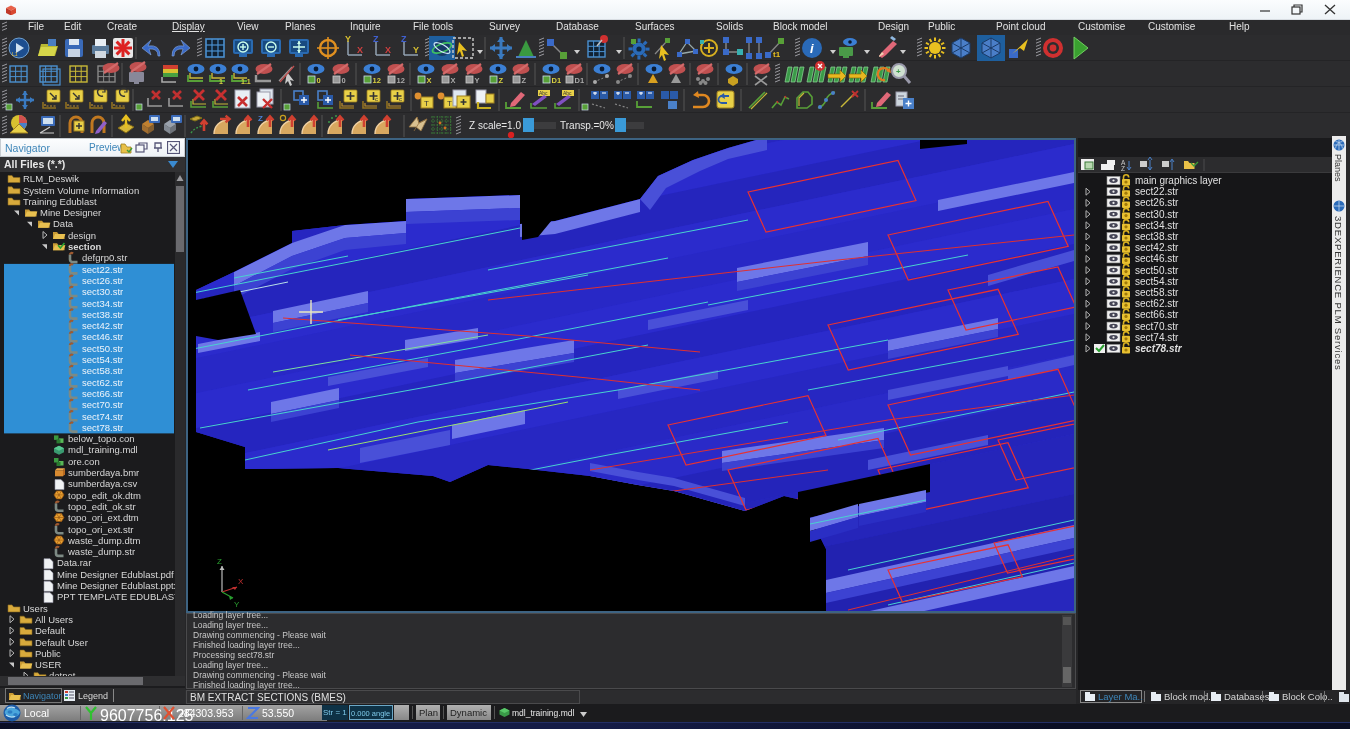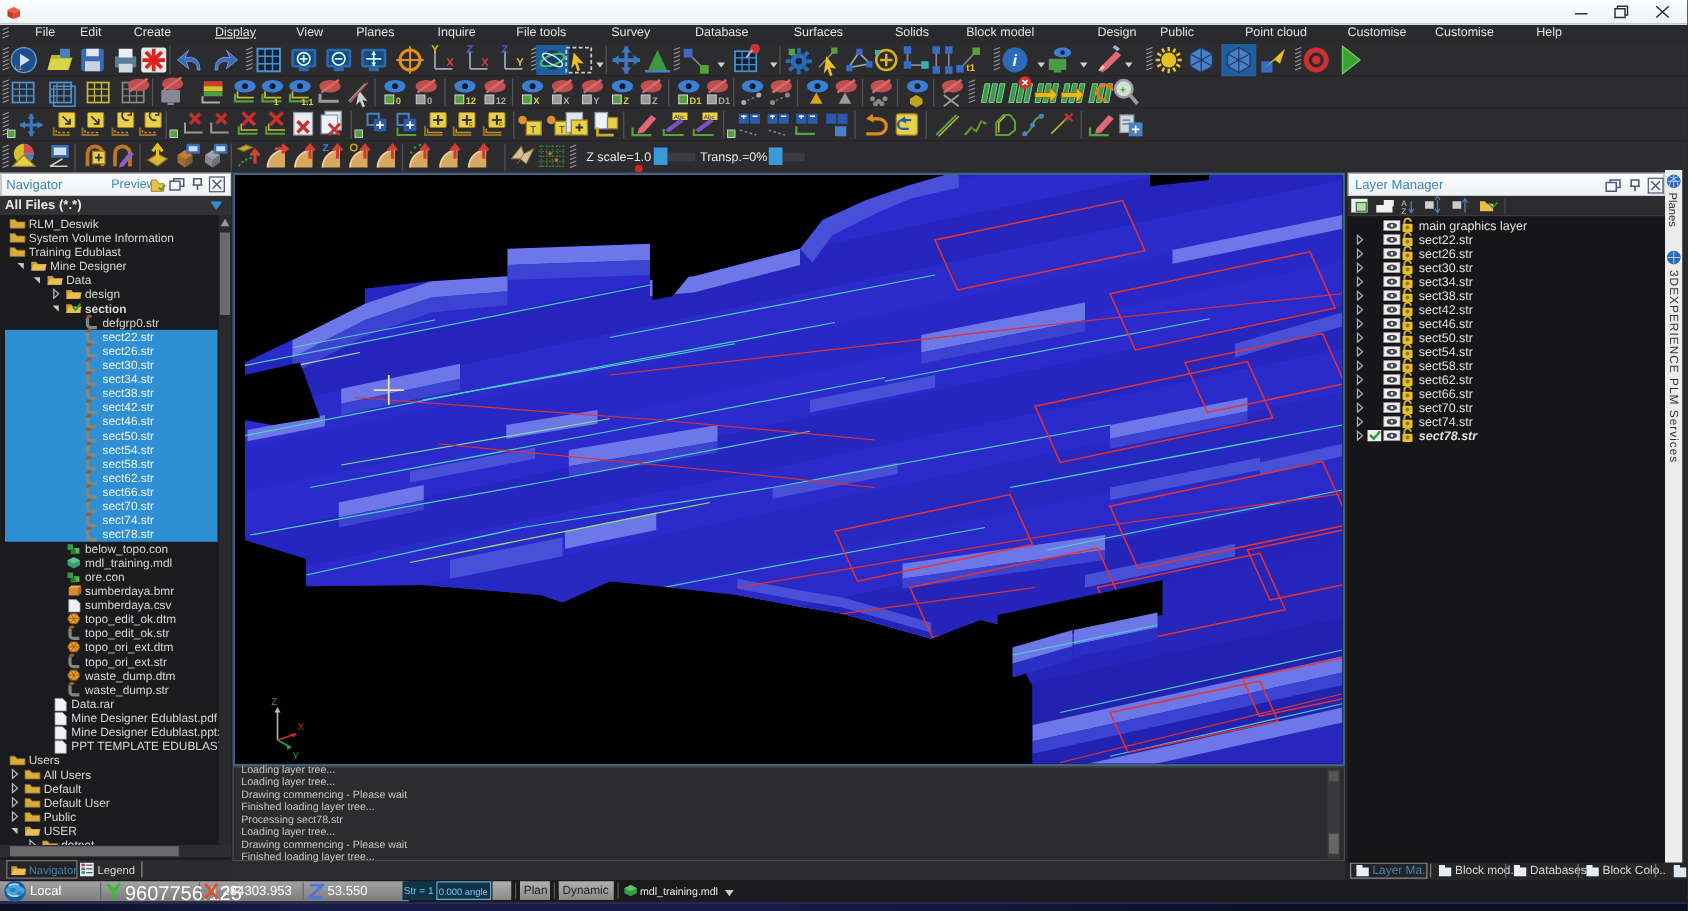--- a/index.html
+++ b/index.html
@@ -973,20 +973,23 @@
 <span class="abs" style="left:6px;top:26px;font-size:8.5px;color:#c8c8c8;">Finished loading layer tree...</span>
 <span class="abs" style="left:6px;top:36px;font-size:8.5px;color:#c8c8c8;">Processing sect78.str</span>
 <span class="abs" style="left:6px;top:46px;font-size:8.5px;color:#c8c8c8;">Loading layer tree...</span>
 <span class="abs" style="left:6px;top:56px;font-size:8.5px;color:#c8c8c8;">Drawing commencing - Please wait</span>
 <span class="abs" style="left:6px;top:66px;font-size:8.5px;color:#c8c8c8;">Finished loading layer tree...</span>
 <div class="abs" style="left:875px;top:1px;width:10px;height:72px;background:#3a3a3c;">
         <div class="abs" style="left:1px;top:2px;width:8px;height:8px;background:#555;"></div>
         <div class="abs" style="left:1px;top:52px;width:8px;height:16px;background:#666;"></div>
       </div>
 </div>
+<div class="abs" style="left:186px;top:690px;width:394px;height:14px;background:#2e2e30;border:1px solid #4a4a4c;">
+<span class="abs" style="left:3px;top:1px;font-size:10px;color:#e0e0e0;">BM EXTRACT SECTIONS (BMES)</span>
+    </div>
 <div class="abs" style="left:1076px;top:690px;width:274px;height:14px;background:#252527;">
 <div class="abs" style="left:4px;top:0;width:62px;height:13px;border:1px solid #888;background:#232325;"></div>
 <svg class="abs" style="left:9px;top:2px" width="11" height="10">
         <rect x="0" y="2" width="10" height="7" fill="#e8eef4"></rect>
         <rect x="0" y="0" width="5" height="3" fill="#e8eef4"></rect>
       </svg>
 <span class="abs" style="left:22px;top:1px;font-size:9.5px;color:#3d85b8;">Layer Ma...</span>
 <svg class="abs" style="left:75px;top:2px" width="11" height="10">
         <rect x="0" y="2" width="10" height="7" fill="#e8eef4"></rect>
         <rect x="0" y="0" width="5" height="3" fill="#e8eef4"></rect>
@@ -1005,34 +1008,20 @@
 <div class="abs" style="left:68px;top:1px;width:1px;height:11px;background:#777;"></div>
 <div class="abs" style="left:128px;top:1px;width:1px;height:11px;background:#777;"></div>
 <div class="abs" style="left:186px;top:1px;width:1px;height:11px;background:#777;"></div>
 <div class="abs" style="left:248px;top:1px;width:1px;height:11px;background:#777;"></div>
 <svg class="abs" style="left:262px;top:1px" width="12" height="11">
         <rect x="1" y="3" width="10" height="8" fill="#dfe6ec"></rect>
         <rect x="1" y="1" width="5" height="3" fill="#dfe6ec"></rect>
       </svg>
 </div>
 <div class="abs" style="left:1078px;top:138px;width:254px;height:552px;background:#1a1a1c;">
-<div class="abs" style="left:0;top:0;width:254px;height:19px;background:linear-gradient(#fcfdfe,#eef2f6);border:1px solid #c8cdd2;">
-<span class="abs" style="left:5px;top:3px;font-size:10.5px;color:#3d85b8;">Layer Manager</span>
-<svg class="abs" style="left:205px;top:3px" width="13" height="13">
-          <rect x="1" y="4" width="8" height="7" fill="none" stroke="#557" stroke-width="1.2"></rect>
-          <path d="M4 4 v-2 h8 v6 h-3" fill="none" stroke="#557" stroke-width="1.2"></path>
-        </svg>
-<svg class="abs" style="left:223px;top:3px" width="12" height="13">
-          <path d="M3 2 h6 v5 h-6 z M2 7 h8 M6 7 v4" stroke="#557" stroke-width="1.3" fill="none"></path>
-        </svg>
-<svg class="abs" style="left:239px;top:3px" width="13" height="13">
-          <rect x="0.5" y="0.5" width="12" height="12" fill="none" stroke="#557" stroke-width="1.2"></rect>
-          <path d="M3 3 l7 7 M10 3 l-7 7" stroke="#557" stroke-width="1.2"></path>
-        </svg>
-</div>
 <div class="abs" style="left:0;top:19px;width:254px;height:16px;background:#2c2c2e;border-bottom:1px solid #3a3a3c;">
 <svg class="abs" style="left:0;top:0" width="254" height="16">
 <rect x="3" y="2" width="13" height="11" fill="#f0f0f0"></rect>
           <rect x="7" y="5" width="8" height="7" fill="#b8d8b0" stroke="#3a7a38"></rect>
 <rect x="23" y="7" width="13" height="6" fill="#f0f0f0"></rect>
           <rect x="29" y="3" width="8" height="5" fill="#f0f0f0"></rect>
 <text x="43" y="8" font-size="6.5" fill="#ccc">A</text>
           <text x="43" y="14" font-size="6.5" fill="#ccc">Z</text>
           <path d="M51 4 v9 m-2 -3 l2 3 l2 -3" stroke="#4a80c8" fill="none"></path>
 <rect x="62" y="4" width="7" height="6" fill="#ccc"></rect>

